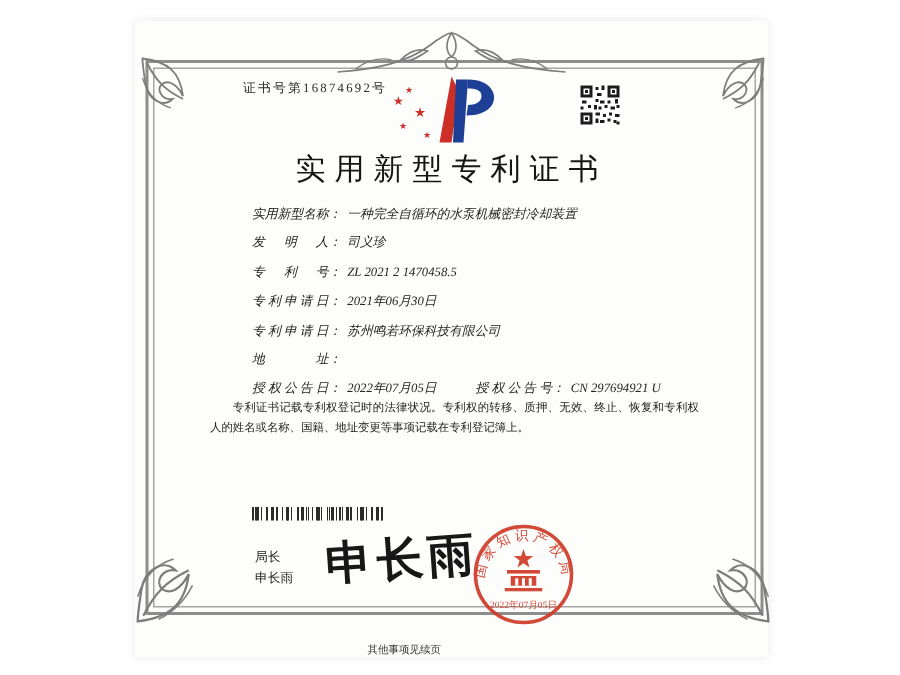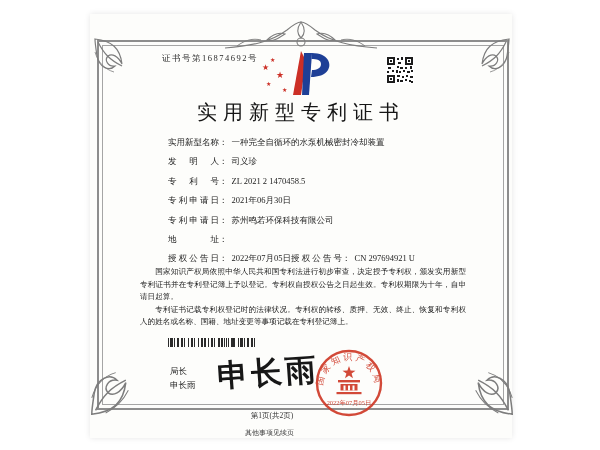--- a/index.html
+++ b/index.html
@@ -17,26 +17,26 @@
   .corner.bl{left:88px;top:360px;width:58px;height:58px;transform:scaleY(-1);}
   .corner.br{right:84px;top:360px;width:58px;height:58px;transform:scale(-1,-1);}
   .crest{position:absolute;left:221px;top:18px;width:160px;height:34px;color:#7d7d7d;}
   
   .certno{position:absolute;left:162px;top:53px;font-size:8.5px;letter-spacing:1.5px;color:#2a2a2a;}
   .qr{position:absolute;left:386px;top:56px;width:28px;height:28px;}
   .logo{position:absolute;left:260px;top:48px;width:76px;height:50px;}
   .title{position:absolute;left:97px;top:99px;width:408px;text-align:center;
          font-size:20px;font-weight:normal;letter-spacing:6px;color:#151515;}
   
-  .fields{position:absolute;left:168px;top:137px;width:310px;font-size:8.5px;color:#222;}
+  .fields{position:absolute;left:168px;top:137px;width:310px;font-size:8.5px;color:#222;font-style:italic;}
   .frow{display:flex;align-items:baseline;height:19.4px;white-space:nowrap;}
   .flabel{display:inline-block;width:51px;text-align:justify;text-align-last:justify;}
   .fcolon{margin-right:4px;}
   .fgroup{display:flex;align-items:baseline;}
-  .fgroup+.fgroup{}
+  .fgroup+.fgroup{margin-left:26px;}
   
   .paras{position:absolute;left:140px;top:266px;width:326px;font-size:7.6px;line-height:12.6px;
          color:#222;text-align:justify;}
   .paras p{margin:0;text-indent:2em;}
   
   .barcode{position:absolute;left:168px;top:338px;width:90px;height:9px;
     background:
       repeating-linear-gradient(90deg,#2b2b2b 0 1px,transparent 1px 3px,#2b2b2b 3px 5px,transparent 5px 6px,#2b2b2b 6px 7px,transparent 7px 10px),
       repeating-linear-gradient(90deg,transparent 0 2px,#2b2b2b 2px 3px,transparent 3px 7px);}
   .signer{position:absolute;left:170px;top:364px;font-size:8.5px;line-height:14px;color:#222;}
@@ -208,21 +208,20 @@
       </span>
       <span class="fgroup">
         <span class="flabel">授权公告号</span>
           <span class="fcolon">：</span>
           <span>CN 297694921 U</span>
       </span>
     </div>
   </div>
 
   <div class="paras cjk">
-    <p>国家知识产权局依照中华人民共和国专利法进行初步审查，决定授予专利权，颁发实用新型专利证书并在专利登记簿上予以登记。专利权自授权公告之日起生效。专利权期限为十年，自申请日起算。</p>
     <p>专利证书记载专利权登记时的法律状况。专利权的转移、质押、无效、终止、恢复和专利权人的姓名或名称、国籍、地址变更等事项记载在专利登记簿上。</p>
   </div>
 
   <div class="barcode"></div>
 
   <div class="signer cjk">
     <div>局长</div>
     <div>申长雨</div>
   </div>
 
@@ -243,15 +242,14 @@
       <rect x="24" y="32" width="22" height="2.4"></rect>
       <rect x="26.5" y="36" width="17" height="6.5"></rect>
       <rect x="29.5" y="37.5" width="2" height="5" fill="#fdfdfb"></rect>
       <rect x="34" y="37.5" width="2" height="5" fill="#fdfdfb"></rect>
       <rect x="38.5" y="37.5" width="2" height="5" fill="#fdfdfb"></rect>
       <rect x="22.5" y="44" width="25" height="2.2"></rect>
     </g>
     <text x="35" y="57" font-size="6.4" fill="#cf3a28" text-anchor="middle">2022年07月05日</text>
   </svg>
 
-  <div class="pageno cjk">第1页(共2页)</div>
   <div class="footnote cjk">其他事项见续页</div>
 </div>
 
 </body></html>

